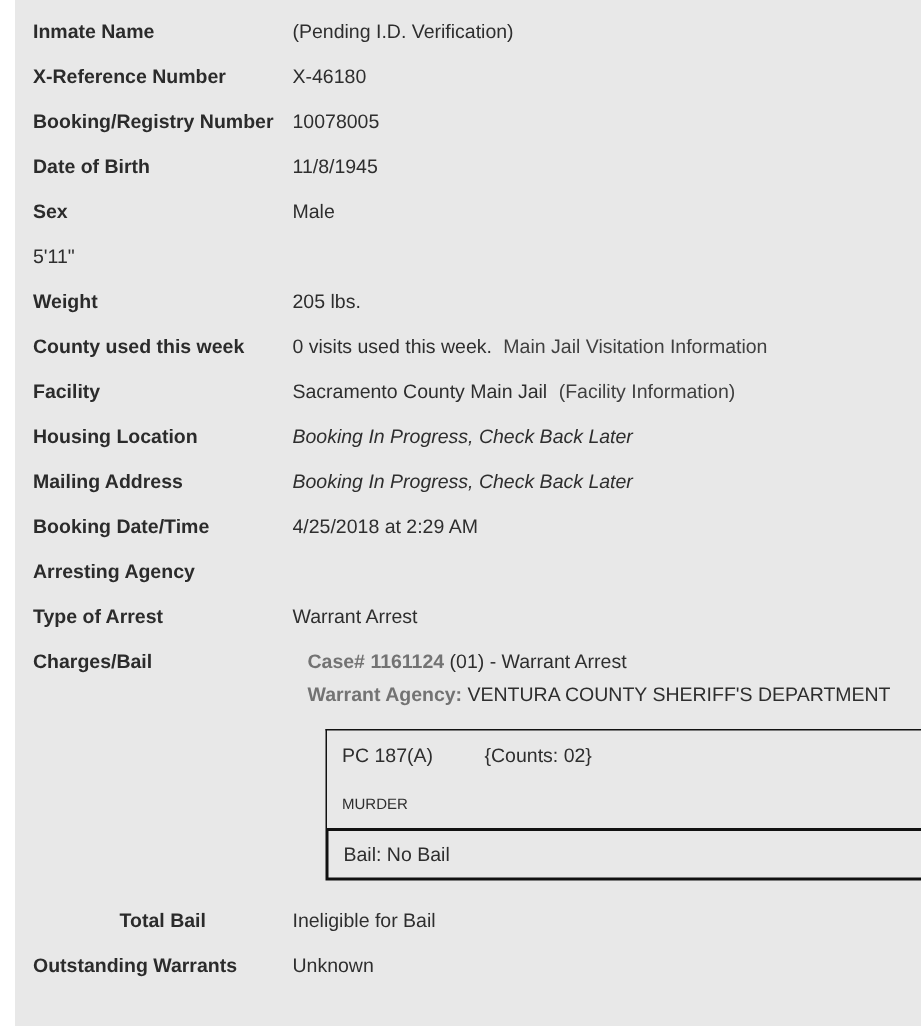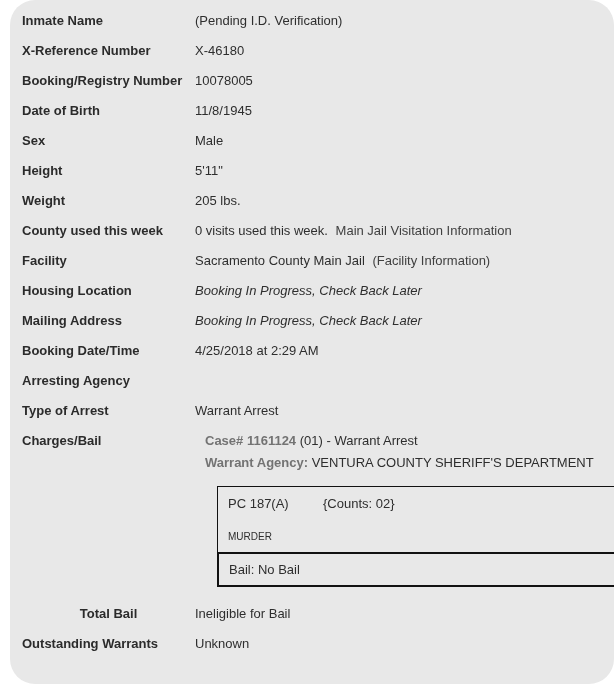--- a/index.html
+++ b/index.html
@@ -10,21 +10,20 @@
     position: relative;
     overflow: hidden;
   }
   .panel {
     position: absolute;
     left: 10px; top: 0; right: 0; bottom: 0;
     background: #e8e8e8;
     padding: 10px 8px 0 12px;
     box-sizing: border-box;
     color: #2e2e2e;
-    border-radius: 25px;
   }
   .row {
     display: flex;
     align-items: flex-start;
     font-size: 13px;
     line-height: 21px;
     margin-bottom: 9px;
   }
   .row .label {
     flex: 0 0 173px;
@@ -91,21 +90,20 @@
     <div class="label">Date of Birth</div>
     <div class="value">11/8/1945</div>
   </div>
 
   <div class="row">
     <div class="label">Sex</div>
     <div class="value">Male</div>
   </div>
 
   <div class="row">
-    <div class="label">Height</div>
     <div class="value">5'11"</div>
   </div>
 
   <div class="row">
     <div class="label">Weight</div>
     <div class="value">205 lbs.</div>
   </div>
 
   <div class="row mt4">
     <div class="label">County used this week</div>

